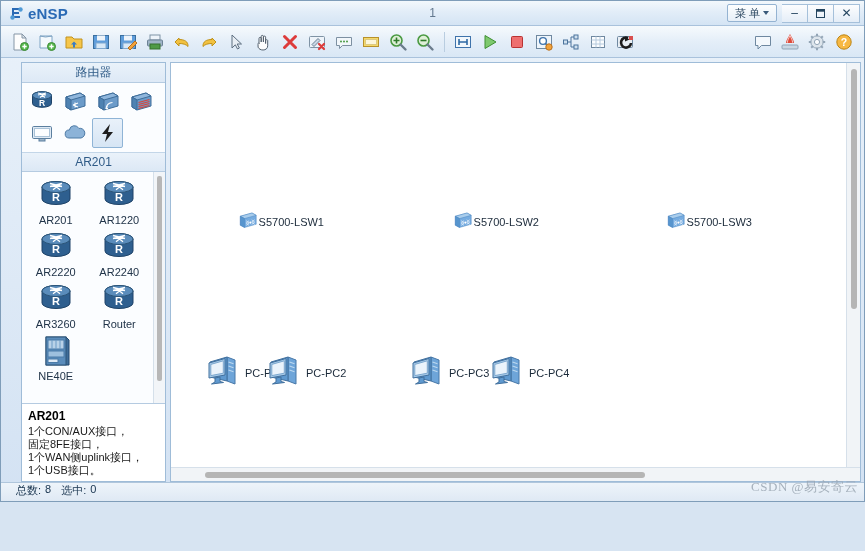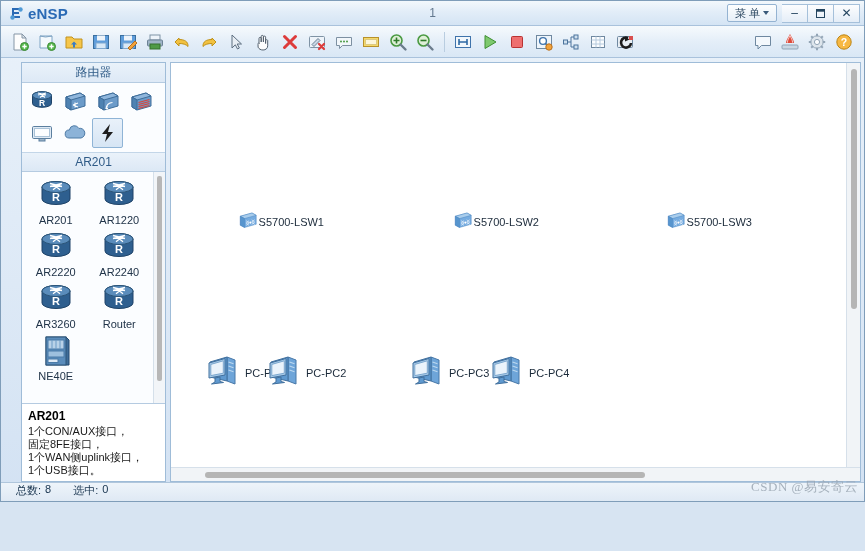--- a/index.html
+++ b/index.html
@@ -718,18 +718,18 @@
       <div class="cv-hscroll">
         <div class="cv-hthumb"></div>
       </div>
     </div>
 
   </div>
 
   <div class="statusbar">
     <span>总数:</span>
     <span style="margin-left:4px">8</span>
-    <span style="margin-left:22px">选中:</span>
+    <span style="margin-left:10px">选中:</span>
     <span style="margin-left:4px">0</span>
   </div>
 
   <div class="watermark">CSDN @易安寄云</div>
 </div>
 
 </body></html>

